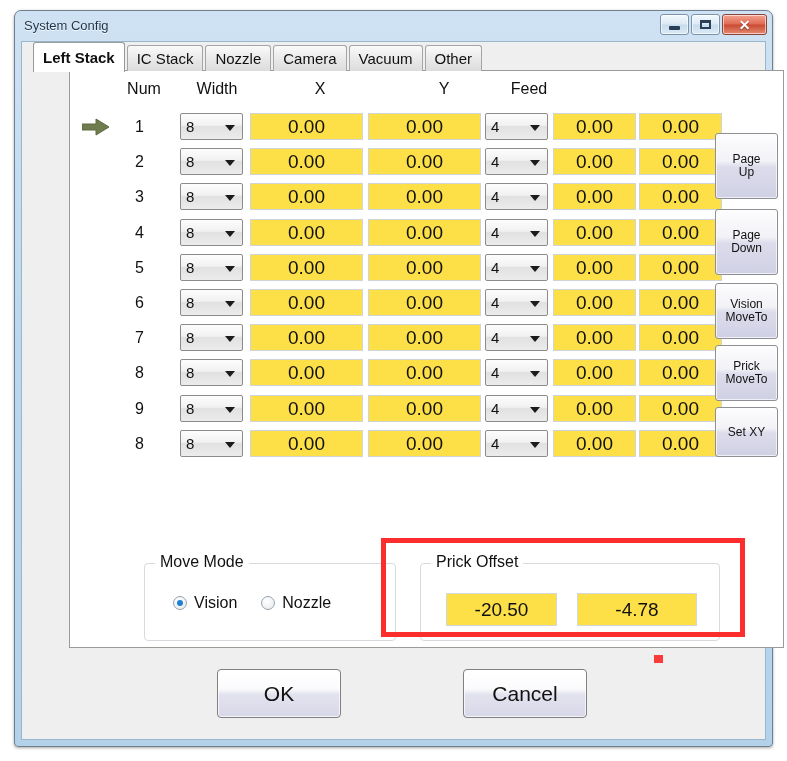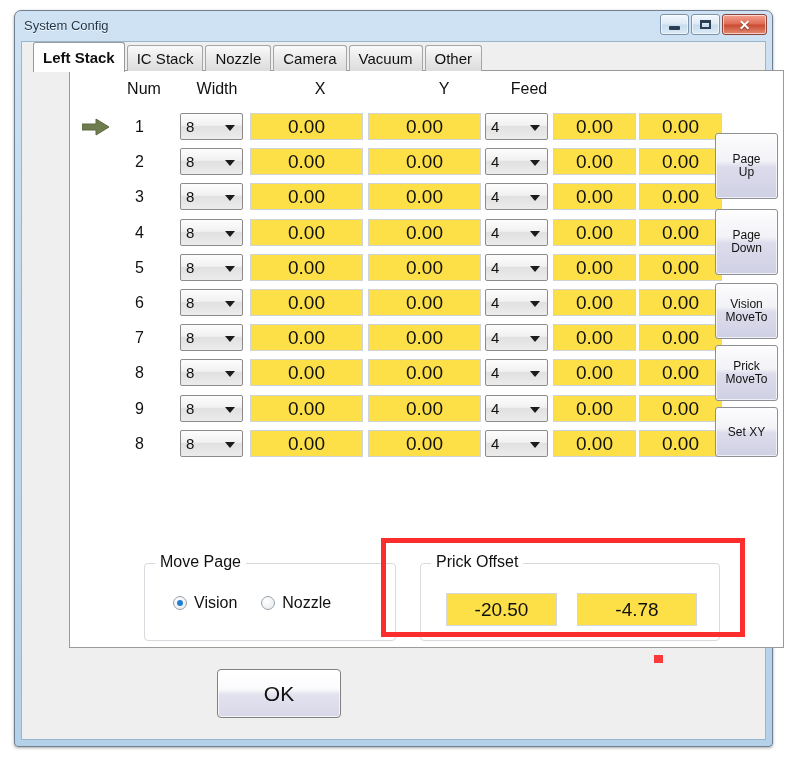--- a/index.html
+++ b/index.html
@@ -487,21 +487,21 @@
           </div>
         </div>
         <div class="sidebtn" style="left: 645px; width: 63px; top: 336px; height: 50px;">
           <div>
             <div>Set XY</div>
           </div>
         </div>
       </div>
 
     <div class="groupbox" style="left:74px; top:492px; width:252px; height:78px;">
-      <div class="gb-title">Move Page</div>
+      <div class="gb-title">Move Mode</div>
       <div class="radio-row" id="moveradios">
           <div class="radio">
             <span class="radio-dot checked"></span>
             <span>Vision</span>
           </div>
           <div class="radio">
             <span class="radio-dot"></span>
             <span>Nozzle</span>
           </div>
         </div>
@@ -509,17 +509,18 @@
 
     <div class="groupbox" style="left:350px; top:492px; width:300px; height:78px;">
       <div class="gb-title">Prick Offset</div>
       <div class="txt" style="left:25px; top:29px; width:111px; height:33px; line-height:31px; border-color:#d2d7db;">-20.50</div>
       <div class="txt" style="left:156px; top:29px; width:120px; height:33px; line-height:31px; border-color:#d2d7db;">-4.78</div>
     </div>
 
   </div>
 
   <div class="bottombtn" style="left:202px; top:658px; width:124px;">OK</div>
+  <div class="bottombtn" style="left:448px; top:658px; width:124px;">Cancel</div>
 
 </div>
 
 <div class="red-rect" style="left:381px; top:538px; width:364px; height:99px;"></div>
 <div class="red-dot" style="left:654px; top:655px;"></div>
 
 </body></html>

